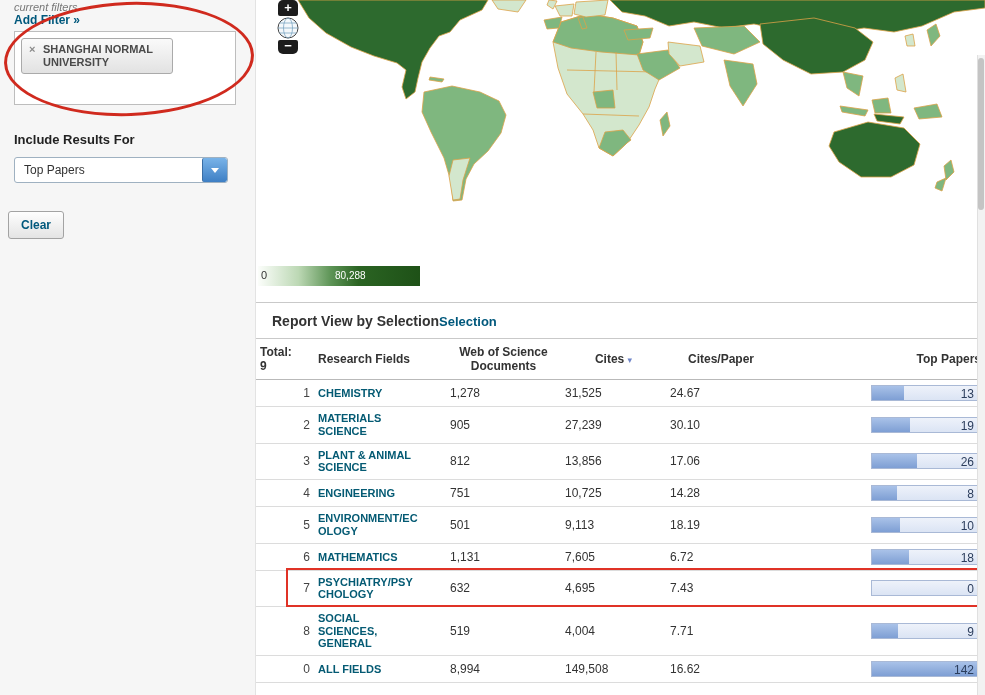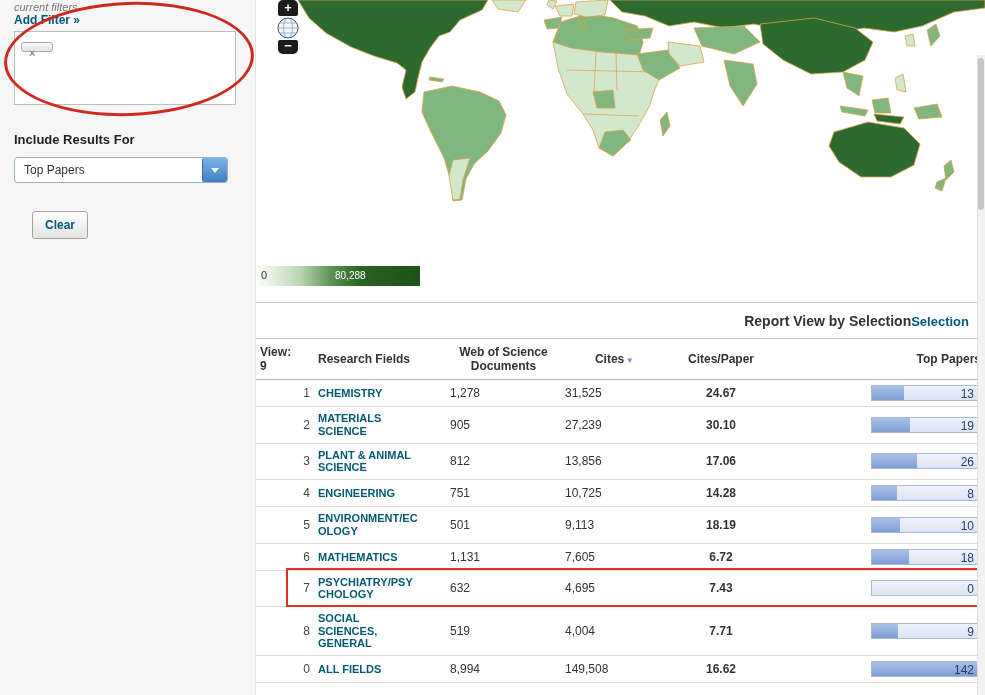--- a/index.html
+++ b/index.html
@@ -12,40 +12,40 @@
   .filters-note { position:absolute; top:1px; left:14px; font-size:11px; font-style:italic; color:#777; }
   .add-filter { position:absolute; top:13px; left:14px; font-size:12px; font-weight:bold; color:#00587c; cursor:pointer;text-align:center; }
   .filter-box { position:absolute; top:31px; left:14px; width:222px; height:74px; background:#fff; border:1px solid #bdbdbd; padding:6px; }
   .filter-tag { display:inline-block; position:relative; max-width:152px; background:linear-gradient(#fafafa,#e2e2e2); border:1px solid #aaaaaa; border-radius:3px; padding:4px 9px 4px 21px; font-size:11px; font-weight:bold; color:#4a4a4a; line-height:13px; cursor:pointer; }
   .filter-tag .x { position:absolute; left:7px; top:4px; color:#8a8a8a; font-weight:bold; font-size:11px; }
   .include-label { position:absolute; top:132px; left:14px; font-size:13px; font-weight:bold; color:#222; }
   .dropdown { position:absolute; top:157px; left:14px; width:214px; height:26px; background:#fff; border:1px solid #9fb1c1; border-radius:3px; display:flex; align-items:center; cursor:pointer; overflow:hidden; }
   .dropdown-value { flex:1; font-size:12px; color:#333; padding-left:9px; }
   .dropdown-btn { width:25px; height:24px; background:linear-gradient(#79b3e8,#3e7fc4); border-left:1px solid #3a6ea5; border-radius:2px; display:flex; align-items:center; justify-content:center; }
   .dropdown-btn .tri { width:0; height:0; border-left:4px solid transparent; border-right:4px solid transparent; border-top:5px solid #fff; }
-  .btn-row { position:absolute; top:211px; left:32px; display:flex; gap:10px; }
+  .btn-row { position:absolute; top:211px; left:8px; display:flex; gap:10px; }
   .btn { background:linear-gradient(#fefefe,#e4e4e4); border:1px solid #a3a3a3; border-radius:3px; font-size:12px; font-weight:bold; color:#00587c; padding:6px 12px; cursor:pointer; font-family:inherit; }
   .annotation-ellipse { position:absolute; left:4px; top:2px; width:250px; height:114px; border:3px solid #d02a1e; border-radius:50%; transform:rotate(-2deg); pointer-events:none; z-index:6; }
 
   
   .main { position:absolute; left:256px; top:0; width:729px; height:695px; background:#fff; }
   .map-wrap { position:relative; width:729px; height:258px; }
   .map-svg { display:block; }
   .zoom-ctrl { position:absolute; left:22px; top:0; width:22px; }
   .zoom-btn { width:20px; height:16px; background:#1c1c1c; color:#fff; font-size:13px; font-weight:bold; text-align:center; line-height:15px; cursor:pointer; }
   .zoom-btn.plus { border-radius:5px 5px 2px 2px; }
   .zoom-btn.minus { border-radius:2px 2px 5px 5px; height:14px; line-height:12px; }
   .globe-svg { display:block; margin:1px 0 1px -1px; cursor:pointer; }
 
   .legend { position:relative; margin:8px 0 0 2px; width:162px; height:20px;
     background:linear-gradient(to right,#fcfefb 0%, #bcd8b4 25%, #5d9456 45%, #2b6423 62%, #1e5117 100%); }
   .legend .min { position:absolute; left:3px; top:3px; font-size:11px; color:#333; }
   .legend .max { position:absolute; left:77px; top:4px; font-size:10px; color:#fff; }
 
-  .report-header { margin-top:16px; border-top:1px solid #c9c9c9; padding:10px 16px 9px 16px; display:flex; justify-content:flex-end; align-items:center; }
+  .report-header { margin-top:16px; border-top:1px solid #c9c9c9; padding:10px 16px 9px 16px; display:flex; justify-content:flex-start; align-items:center; }
   .report-title { font-size:14px; font-weight:bold; color:#333; }
   .customize { font-size:13px; font-weight:bold; color:#00587c; cursor:pointer; }
 
   table.report { width:729px; border-collapse:collapse; font-size:12px; color:#333; table-layout:fixed; }
   table.report th { border-top:1px solid #c9c9c9; border-bottom:1px solid #b9b9b9; font-weight:bold; padding:6px 4px; vertical-align:middle; font-size:12px; color:#333; }
   table.report td { border-bottom:1px solid #dcdcdc; padding:5px 4px; vertical-align:middle; }
   .col-rank  { width:58px; }
   .col-field { width:132px; }
   .col-docs  { width:115px; }
   .col-cites { width:105px; }
@@ -54,21 +54,21 @@
   th.col-rank { text-align:left; padding-left:12px; line-height:14px; }
   th.col-field { text-align:left; padding-left:20px; }
   th.col-docs, th.col-cites, th.col-cpp { text-align:center; }
   th.col-top { text-align:right; padding-right:42px; }
   th.col-cites { color:#6f85c9; cursor:pointer; }
   .sort-arrow { font-size:9px; color:#6f85c9; }
   td.col-rank { text-align:right; padding-right:16px; color:#444; }
   td.col-field { padding-left:20px; }
   .field-link { display:inline-block; width:100px; overflow-wrap:anywhere; font-size:11px; font-weight:bold; line-height:12.5px; color:#045a73; cursor:pointer; }
   td.col-docs, td.col-cites { text-align:left; padding-right:8px; }
-  td.col-cpp { text-align:center; padding-right:34px;font-weight:bold; }
+  td.col-cpp { text-align:left; padding-right:34px; }
   .bar { position:relative; width:107px; height:16px; margin-left:auto; margin-right:3px; border:1px solid #a9b9d6; background:linear-gradient(#eef2fa,#dbe4f4); }
   .bar-fill { position:absolute; left:0; top:0; bottom:0; background:linear-gradient(#a9c2e8,#7e9fd4); }
   .bar-value { position:absolute; right:3px; top:1px; font-size:12px; color:#2c3e5d; }
 
   .annotation-rect { position:absolute; left:30px; right:0; top:560px; height:37px; border:2px solid #e03226; pointer-events:none; z-index:6; }
 
   .scrollbar { position:absolute; right:0; top:55px; bottom:0; width:8px; background:#f2f2f2; border-left:1px solid #e0e0e0; z-index:7; }
   .scrollbar-thumb { position:absolute; right:1px; top:3px; width:6px; height:152px; background:#c4c4c4; border-radius:3px; cursor:pointer; }
 </style>
 </head>
@@ -76,20 +76,21 @@
 
 <div class="screen">
 
   <div class="sidebar">
     <div class="filters-note">current filters.</div>
     <div class="add-filter">Add Filter »</div>
 
     <div class="filter-box">
       <div class="filter-tag">
         <span class="x">×</span>
+        <span>SHANGHAI NORMAL UNIVERSITY</span>
       </div>
     </div>
 
     <div class="include-label">Include Results For</div>
 
     <div class="dropdown">
       <span class="dropdown-value">Top Papers</span>
       <span class="dropdown-btn">
           <span class="tri"></span>
         </span>
@@ -170,21 +171,21 @@
 
     <div class="report-header">
       <span class="report-title">Report View by Selection</span>
       <span class="customize">Selection</span>
     </div>
 
     <table class="report">
       <thead>
         <tr>
           <th class="col-rank">
-            <div>View:</div>
+            <div>Total:</div>
             <div>9</div>
           </th>
           <th class="col-field">Research Fields</th>
           <th class="col-docs">Web of Science Documents</th>
           <th class="col-cites">
             <span>Cites</span>
             <span class="sort-arrow">▾</span>
           </th>
           <th class="col-cpp">Cites/Paper</th>
           <th class="col-top">Top Papers</th>

